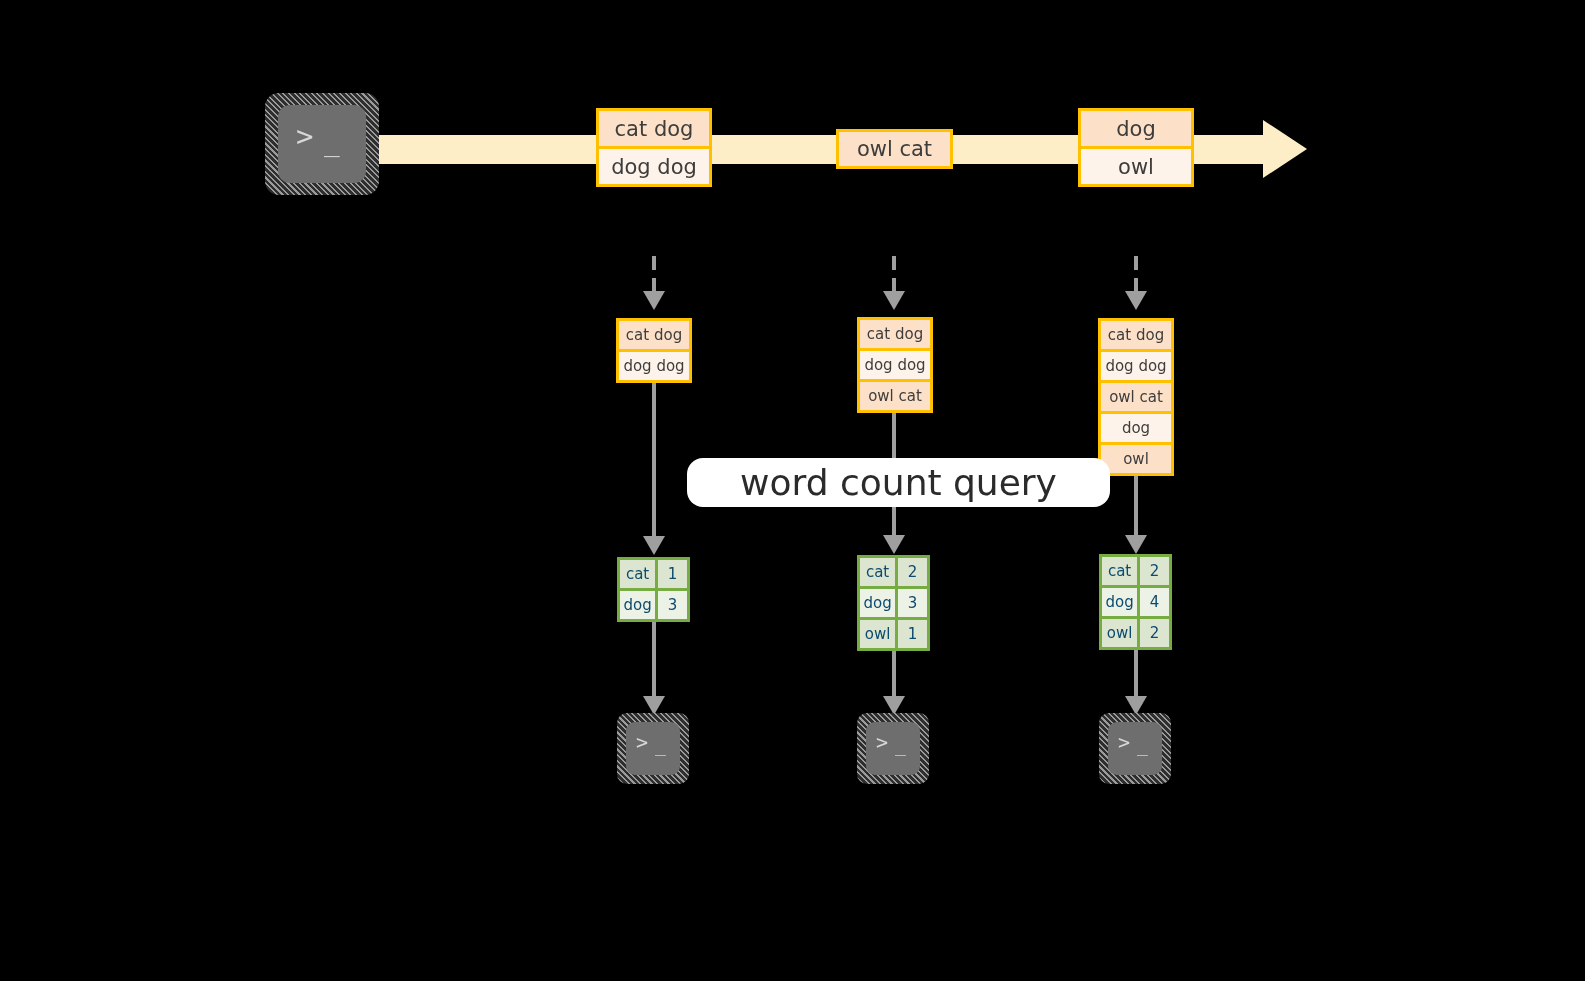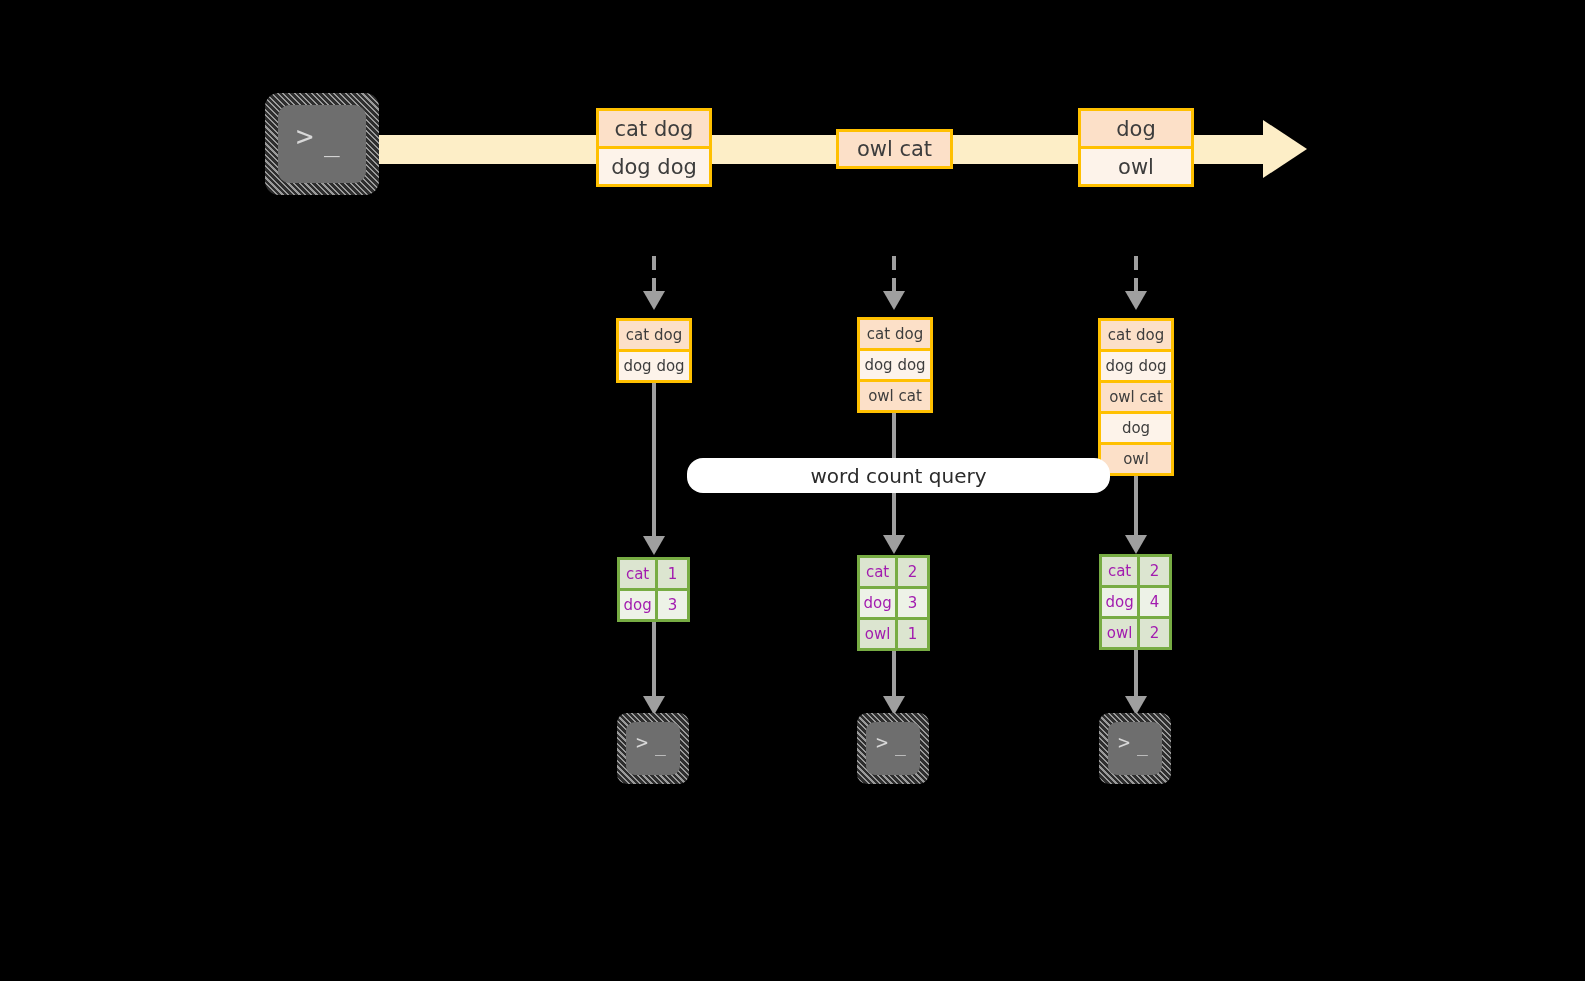--- a/index.html
+++ b/index.html
@@ -87,21 +87,21 @@
     box-sizing: border-box;
     flex: 1 1 auto;
     display: flex;
   }
   .gbox .row + .row { border-top: 3px solid #77ac43; }
   .gbox .key, .gbox .val {
     box-sizing: border-box;
     display: flex;
     align-items: center;
     justify-content: center;
-    color: #a21caf;
+    color: #0c4a6e;
     white-space: nowrap;
   }
   .gbox .key { flex: 0 0 57%; border-right: 3px solid #77ac43; }
   .gbox .val { flex: 1 1 auto; }
   .gbox .row.dark  .key, .gbox .row.dark  .val { background: #dce5d0; }
   .gbox .row.light .key, .gbox .row.light .val { background: #edf2e7; }
 
   
   .vline {
     position: absolute;
@@ -269,15 +269,15 @@
   <div class="vline" style="left:1134px; top:650px; height:48px;"></div>
   <div class="vhead" style="left:1125px; top:696px;"></div>
 
   <div class="term" style="left:1099px; top:713px; width:72px; height:71px;">
     <div class="hatch" style="border-radius:10px;"></div>
     <div class="body" style="left:9px; top:9px; right:9px; bottom:9px; border-radius:9px;"></div>
     <div class="glyph" style="left:19px; top:19px; font-size:20px;">&gt;</div>
     <div class="glyph" style="left:38px; top:24px; font-size:18px;">_</div>
   </div>
 
-  <div class="query-band" style="left:687px; top:458px; width:423px; height:35px; font-size:20px;border-radius:16px;">word count query</div>
+  <div class="query-band" style="left:687px; top:458px; width:423px; height:49px; font-size:36px;border-radius:16px;">word count query</div>
 
 </div>
 
 </body></html>

